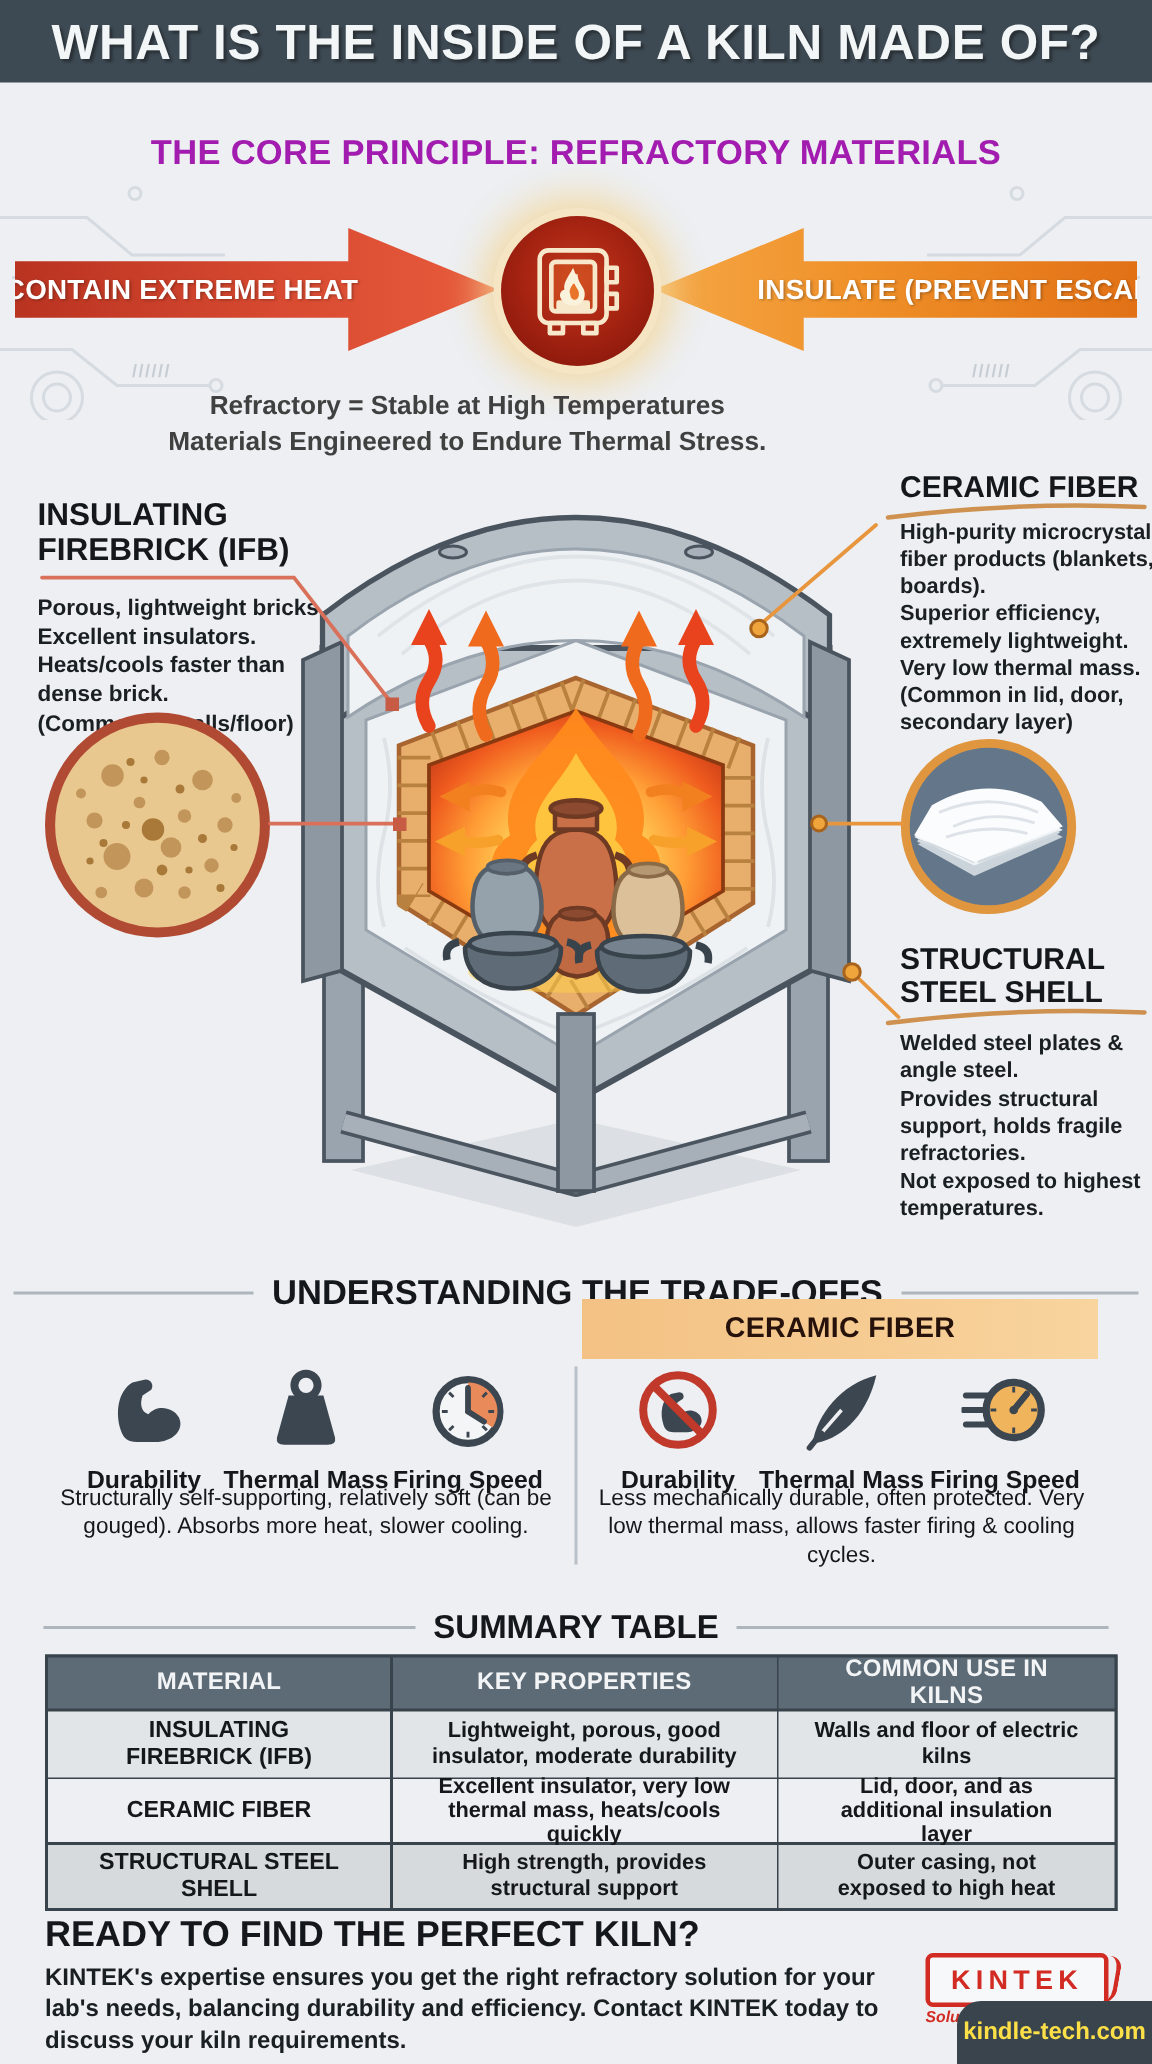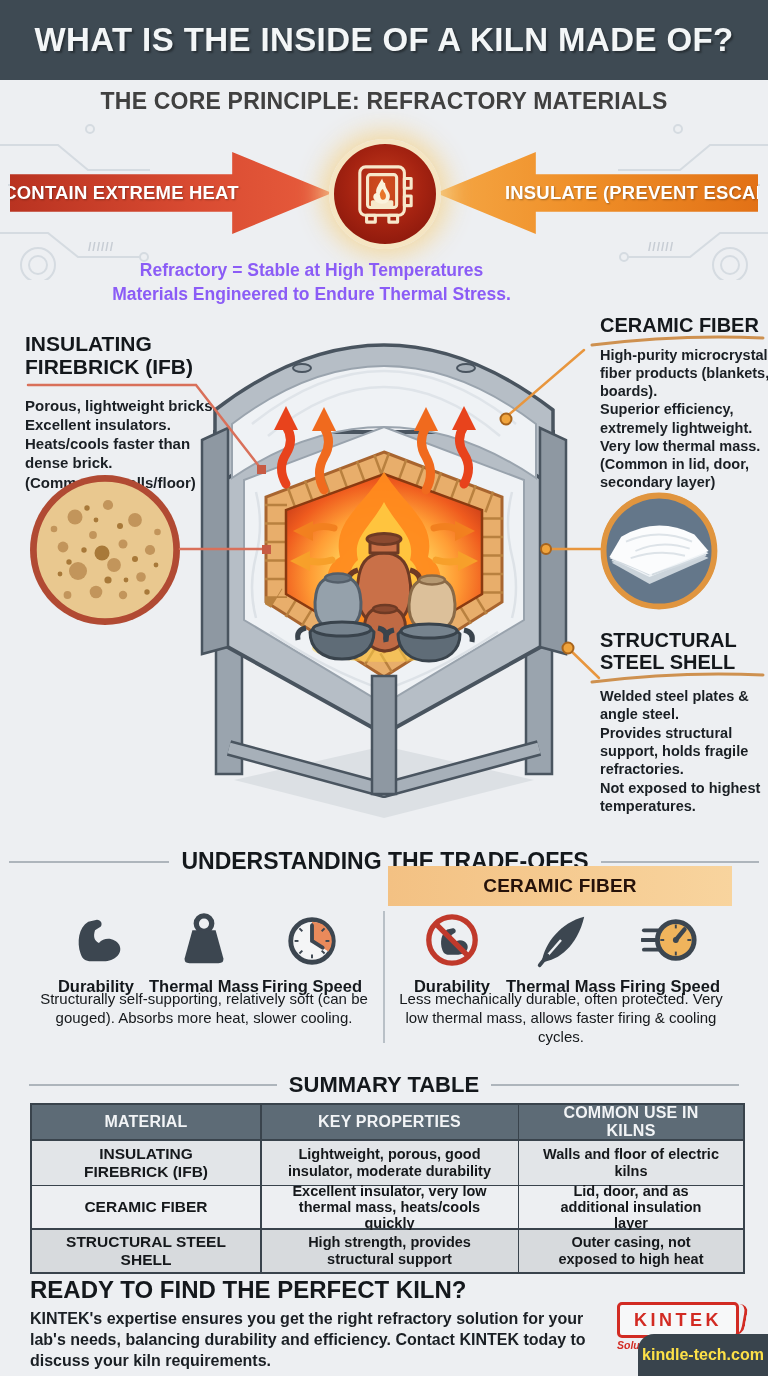--- a/index.html
+++ b/index.html
@@ -1,37 +1,37 @@
 <!DOCTYPE html>
 <html><head>
 <meta charset="utf-8">
 <style>
   html,body{margin:0;padding:0;background:#cfd4d9;}
   .page{position:relative;width:768px;height:1376px;background:#EDEFF2;overflow:hidden;
         font-family:"Liberation Sans",sans-serif;color:#15181B;margin:0 auto;}
   .abs{position:absolute;}
   
-  .hdr{left:0;top:0;width:768px;height:80px;background:#3E4A53;display:flex;align-items:center;justify-content:center;}
+  .hdr{left:0;top:0;width:768px;height:55px;background:#3E4A53;display:flex;align-items:center;justify-content:center;}
   .hdr h1{margin:0;font-size:33px;font-weight:800;color:#F3F6F7;letter-spacing:.4px;text-shadow:2px 2px 2px rgba(0,0,0,.35);white-space:nowrap;}
-  .core-heading{left:0;top:88px;width:768px;text-align:center;font-size:23px;font-weight:800;color:#404040;letter-spacing:.2px;}
+  .core-heading{left:0;top:88px;width:768px;text-align:center;font-size:23px;font-weight:800;color:#a21caf;letter-spacing:.2px;}
   
   .arrowL{left:10px;top:152px;width:322px;height:82px;
     clip-path:polygon(0 27%,69% 27%,69% 0,100% 50%,69% 100%,69% 73%,0 73%);
     background:linear-gradient(90deg,#B93321,#D84A31 55%,#E85C3C);
     display:flex;align-items:center;justify-content:center;padding-right:100px;box-sizing:border-box;}
   .arrowR{left:436px;top:152px;width:322px;height:82px;
     clip-path:polygon(100% 27%,31% 27%,31% 0,0 50%,31% 100%,31% 73%,100% 73%);
     background:linear-gradient(270deg,#E27116,#EF8F28 55%,#F5A745);
     display:flex;align-items:center;justify-content:center;padding-left:98px;box-sizing:border-box;}
   .arrow-text{color:#fff;font-weight:800;font-size:18.5px;letter-spacing:.2px;white-space:nowrap;text-shadow:1px 1px 2px rgba(0,0,0,.3);}
   .badge{left:329px;top:139px;width:112px;height:110px;border-radius:50%;
     background:radial-gradient(circle at 50% 42%,#C43B1E 0%,#A52311 48%,#7E130A 100%);
     border:5px solid #F5E5C2;box-sizing:border-box;box-shadow:0 0 24px 8px rgba(243,214,150,.85);
     display:flex;align-items:center;justify-content:center;}
-  .note{left:0;top:259px;width:623px;text-align:center;font-size:17.5px;font-weight:700;line-height:1.35;color:#8b5cf6;}
+  .note{left:0;top:259px;width:623px;text-align:center;font-size:17.5px;font-weight:700;line-height:1.35;color:#404040;}
   .slashes{font-size:12px;font-weight:700;color:#C7CDD4;letter-spacing:1px;}
   
   .diagram{left:0;top:305px;width:768px;height:530px;}
   .lbl-title{font-size:21px;line-height:1.08;font-weight:800;color:#14181C;}
   .lbl-title.sm{font-size:20px;}
   .lbl-body{margin-top:18px;font-size:15px;line-height:1.27;font-weight:700;color:#1A1F24;}
   .lbl-body.sm{margin-top:9px;font-size:14.5px;line-height:1.26;}
   .lbl-body div{white-space:nowrap;}
   .inset{border-radius:50%;overflow:hidden;box-sizing:border-box;}
   

